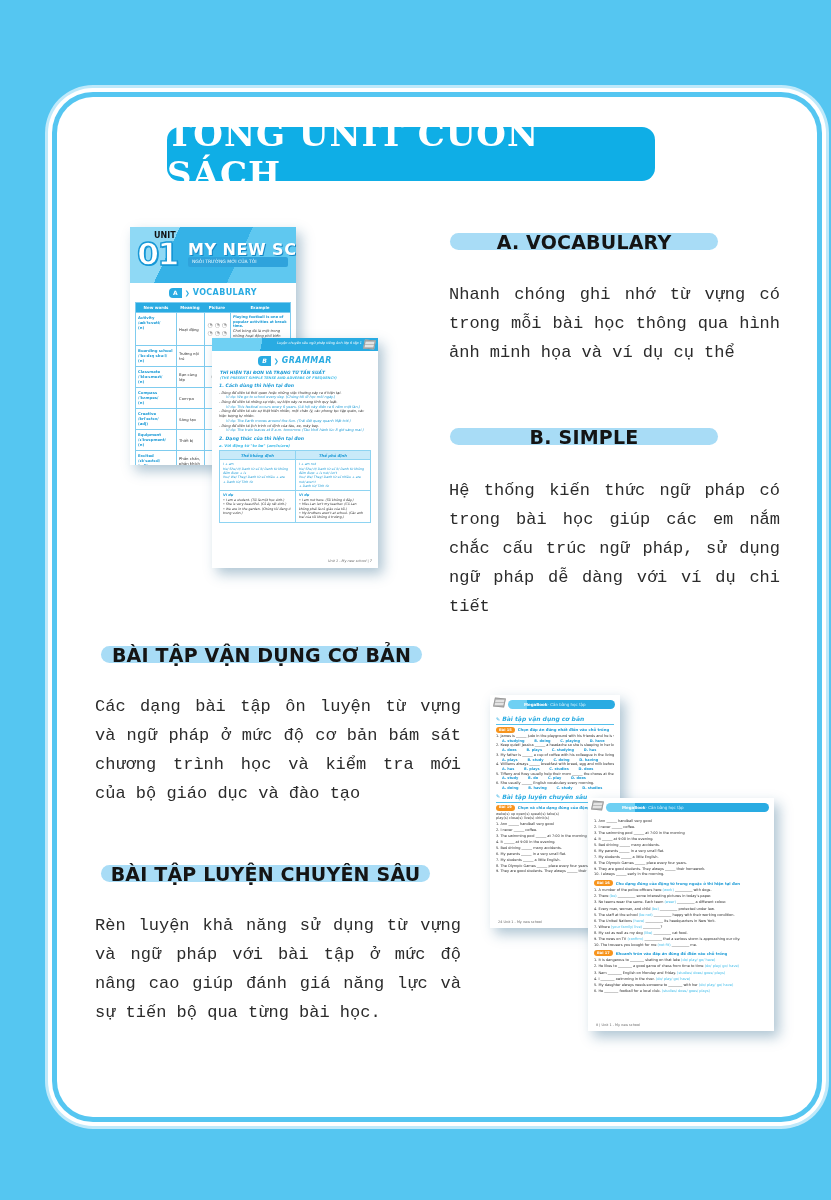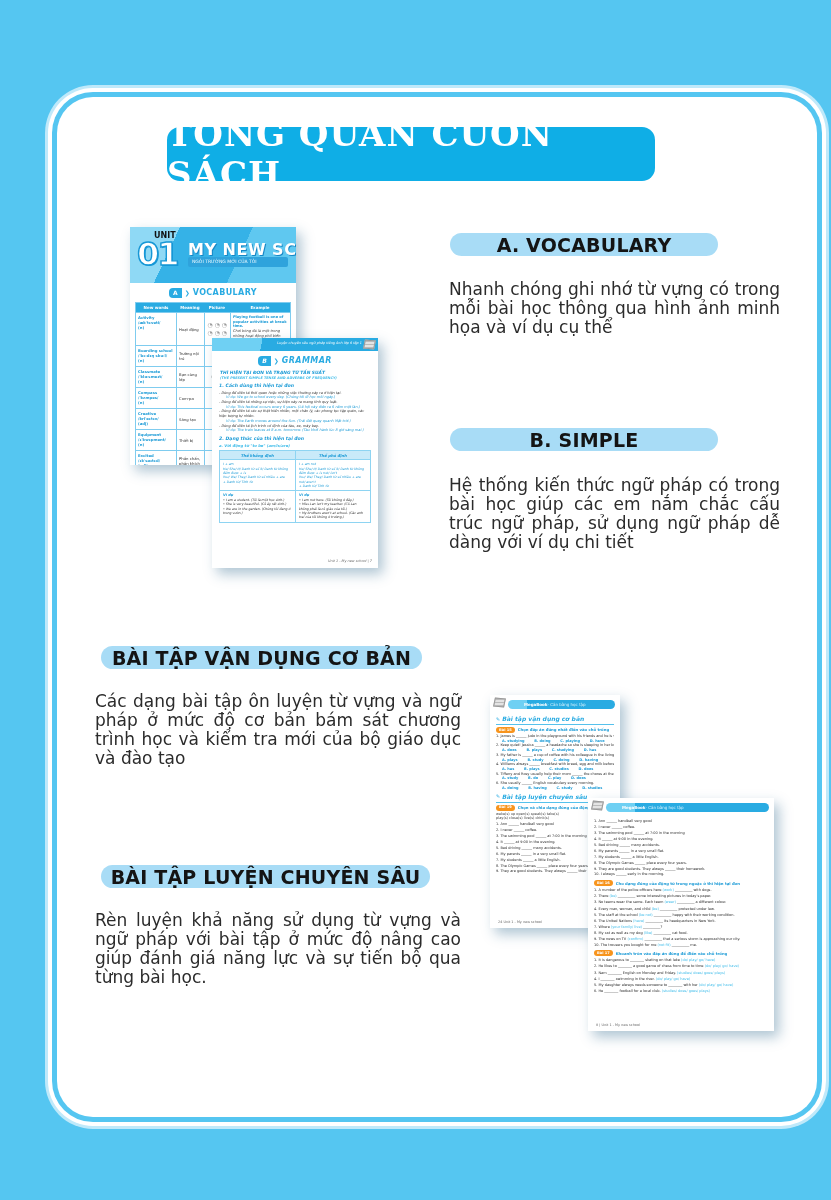--- a/index.html
+++ b/index.html
@@ -10,24 +10,24 @@
   
   .card { position:absolute; left:57px; top:97px; width:760px; height:1020px;
           background:#fff; border-radius:36px;
           box-shadow:0 0 0 5px #55C6F1, 0 0 0 9px #ffffff, 0 0 0 12px #BFE9FA; }
 
   .banner { position:absolute; left:167px; top:127px; width:488px; height:54px;
             background:#0FAEE6; border-radius:13px; display:flex; align-items:center; justify-content:center; }
   .banner span { font-family:"DejaVu Serif","Liberation Serif",serif; font-weight:bold;
                  font-size:34px; color:#fff; letter-spacing:1px; }
 
-  .pill { position:absolute; height:23px; background:#A8DCF6; border-radius:17px;
+  .pill { position:absolute; height:17px; background:#A8DCF6; border-radius:17px;
           display:flex; align-items:center; justify-content:center; }
   .pill span { font-weight:bold; font-size:19px; color:#141414; letter-spacing:.2px; }
-  .para { position:absolute; font-size:17px; line-height:19px; color:#2b2b2b; text-align:justify; }
+  .para { position:absolute; font-size:17px; line-height:29px; color:#2b2b2b; text-align:justify;font-family:Liberation Mono, monospace; }
 
   
   .mini { position:absolute; background:#fff; overflow:hidden;
           box-shadow:5px 6px 12px rgba(25,90,130,.35); }
   .mini, .mini * { line-height:1.35; }
 
   
   #thumb1 { left:130px; top:227px; width:166px; height:238px; z-index:1; }
   .p1head { position:relative; height:56px;
             background:linear-gradient(115deg,#8FD9F5 0 26%,#35B2E7 26% 64%,#5FC8F0 64% 100%); }
@@ -112,21 +112,21 @@
   .bluehint { color:#45BEEA; }
   .exfoot { position:absolute; left:8px; bottom:3px; font-size:3.4px; color:#666; }
 </style>
 </head>
 <body>
 
 <div id="stage">
   <div class="card"></div>
 
   <div class="banner">
-    <span>TỔNG QUAN CUỐN SÁCH</span>
+    <span>TỔNG UNIT CUỐN SÁCH</span>
   </div>
 
   <div class="mini" id="thumb1">
     <div class="p1head">
       <div class="p1unitlbl">UNIT</div>
       <div class="p1num">01</div>
       <div class="p1title">MY NEW SCHOOL</div>
       <div class="p1sub">NGÔI TRƯỜNG MỚI CỦA TÔI</div>
     </div>
     <div class="secline">

